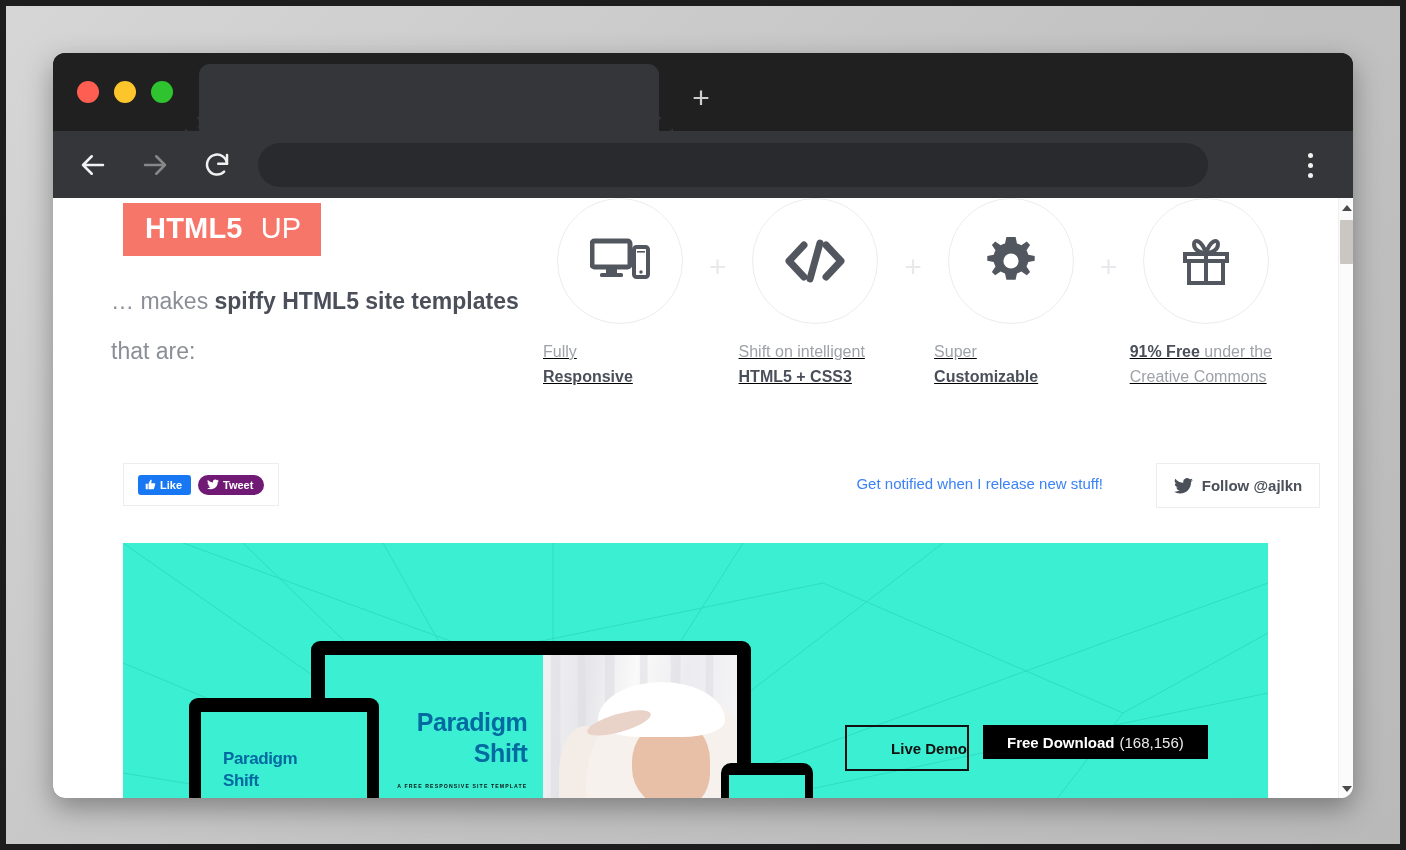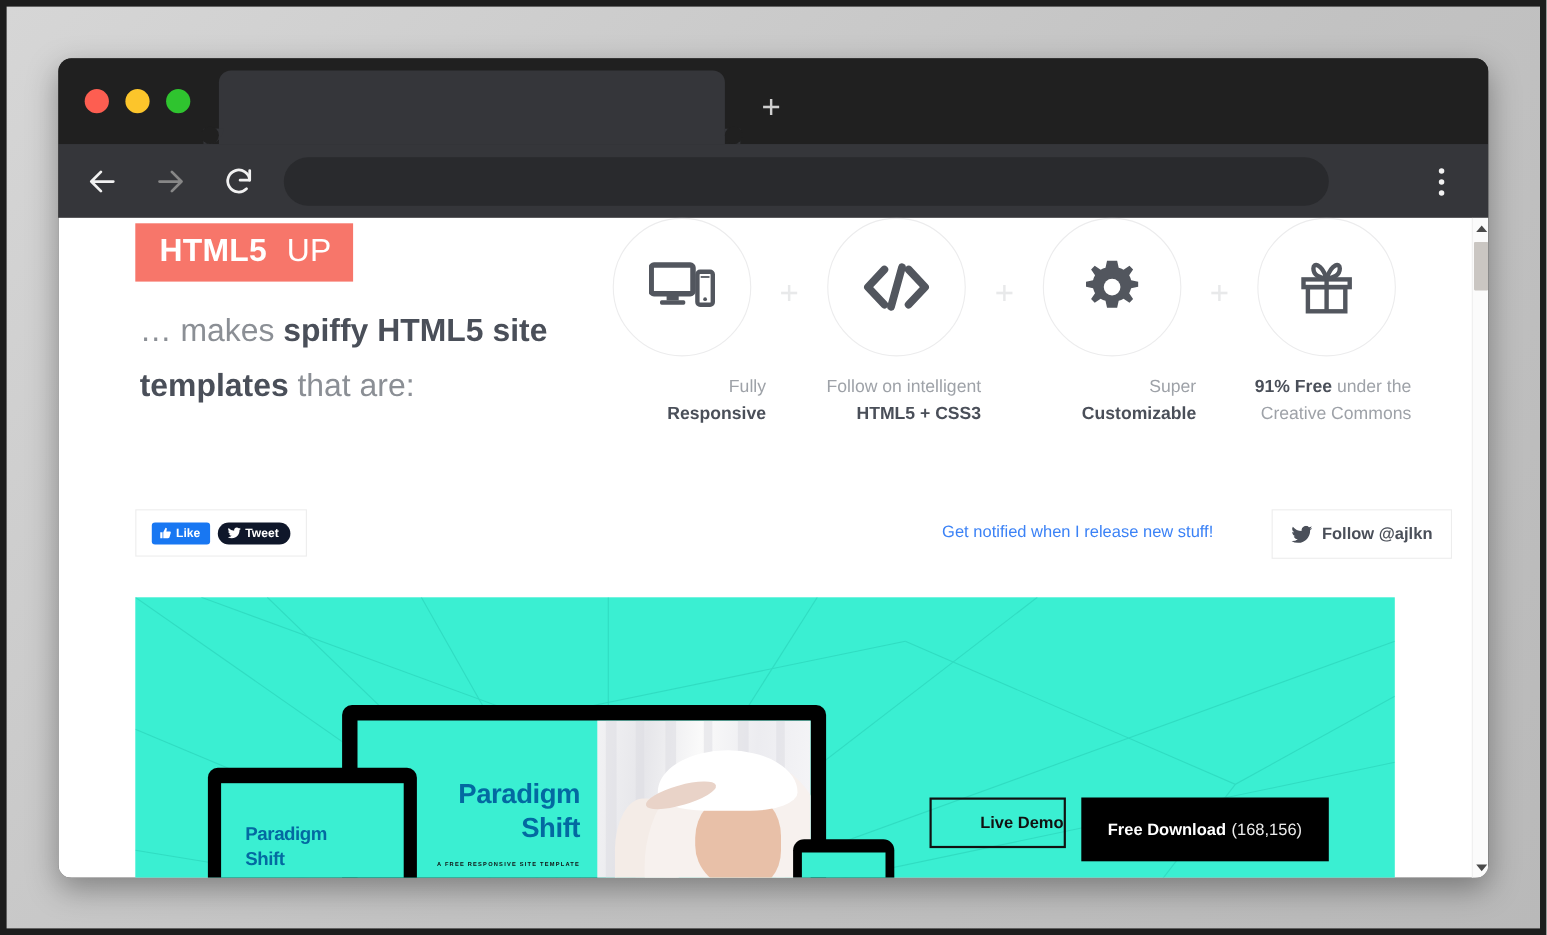--- a/index.html
+++ b/index.html
@@ -172,40 +172,41 @@
     padding: 9px 20px 11px 22px;
     font-size: 29px;
     letter-spacing: .2px;
     white-space: nowrap;
   }
   #logo-badge .b { font-weight: 700; }
   #logo-badge .l { font-weight: 300; margin-left: 18px; }
 
   #tagline {
     position: absolute;
-    left: 74px; top: 78px;
+    left: 58px; top: 78px;
     width: 420px;
-    font-size: 29px;
+    font-size: 23px;
     line-height: 50px;
     color: #8b8f95;
     font-weight: 300;
   }
   #tagline b { color: #4a4f59; font-weight: 700; }
 
   
   #features {
     position: absolute;
     left: 490px; top: 0;
     width: 740px; height: 190px;
     display: flex;
     align-items: flex-start;
   }
   .feature {
     width: 160px;
-    text-align: right;
+    text-align: left;
+    text-decoration: underline;
   }
   .feature-circle {
     width: 126px; height: 126px;
     margin: 0 auto;
     border-radius: 50%;
     border: 1px solid #ececed;
     display: flex; align-items: center; justify-content: center;
     background: #fff;
   }
   .feature-label {
@@ -243,21 +244,21 @@
   .fb-like {
     background: #1877f2;
     color: #fff;
     font-size: 11px;
     font-weight: 700;
     border-radius: 3px;
     padding: 4px 9px 4px 7px;
     display: flex; align-items: center; gap: 4px;
   }
   .tw-tweet {
-    background: #0f172a;
+    background: #701a75;
     color: #fff;
     font-size: 11px;
     font-weight: 700;
     border-radius: 10px;
     padding: 4px 11px 4px 9px;
     display: flex; align-items: center; gap: 4px;
   }
   #notify-text {
     position: absolute;
     right: 235px; top: 12px;
@@ -302,21 +303,21 @@
     left: 722px; top: 182px;
     display: flex; gap: 14px;
   }
   #live-demo-button {
     width: 124px; height: 46px;
     border: 2px solid #111;
     display: flex; align-items: center; justify-content: center;
     font-size: 15px; font-weight: 700; color: #111; padding-left: 44px;
   }
   #free-download-button {
-    height: 58px;
+    height: 34px;
     background: #000;
     color: #fff;
     display: flex; align-items: center; justify-content: center;
     padding: 0 24px;
     font-size: 15px;
     white-space: nowrap;
   }
   #free-download-button b { font-weight: 700; }
   #free-download-button span { font-weight: 400; opacity: .92; margin-left: 5px; }
 
@@ -539,21 +540,21 @@
 
           <div class="feature">
             <div class="feature-circle">
               <svg width="62" height="44" viewBox="0 0 62 44">
                 <path d="M20 6 L5 22 L20 38" fill="none" stroke="#52565e" stroke-width="7" stroke-linecap="round" stroke-linejoin="round"></path>
                 <path d="M42 6 L57 22 L42 38" fill="none" stroke="#52565e" stroke-width="7" stroke-linecap="round" stroke-linejoin="round"></path>
                 <path d="M36 4 L26 40" fill="none" stroke="#52565e" stroke-width="7" stroke-linecap="round"></path>
               </svg>
             </div>
             <div class="feature-label">
-              <span>Follow on intelligent</span><br>
+              <span>Shift on intelligent</span><br>
               <b>HTML5 + CSS3</b>
             </div>
           </div>
 
           <div class="plus">+</div>
 
           <div class="feature">
             <div class="feature-circle">
               <svg width="54" height="54" viewBox="0 0 54 54">
                 <path fill="#52565e" d="M27 3 l4.6 0 1.4 6.4 a18 18 0 0 1 4.4 1.8 l5.4-3.6 3.3 3.3 -3.6 5.4 a18 18 0 0 1 1.8 4.4 l6.4 1.4 0 4.6 -6.4 1.4 a18 18 0 0 1 -1.8 4.4 l3.6 5.4 -3.3 3.3 -5.4-3.6 a18 18 0 0 1 -4.4 1.8 l-1.4 6.4 -4.6 0 -4.6 0 -1.4-6.4 a18 18 0 0 1 -4.4-1.8 l-5.4 3.6 -3.3-3.3 3.6-5.4 a18 18 0 0 1 -1.8-4.4 l-6.4-1.4 0-4.6 6.4-1.4 a18 18 0 0 1 1.8-4.4 l-3.6-5.4 3.3-3.3 5.4 3.6 a18 18 0 0 1 4.4-1.8 l1.4-6.4z"></path>

